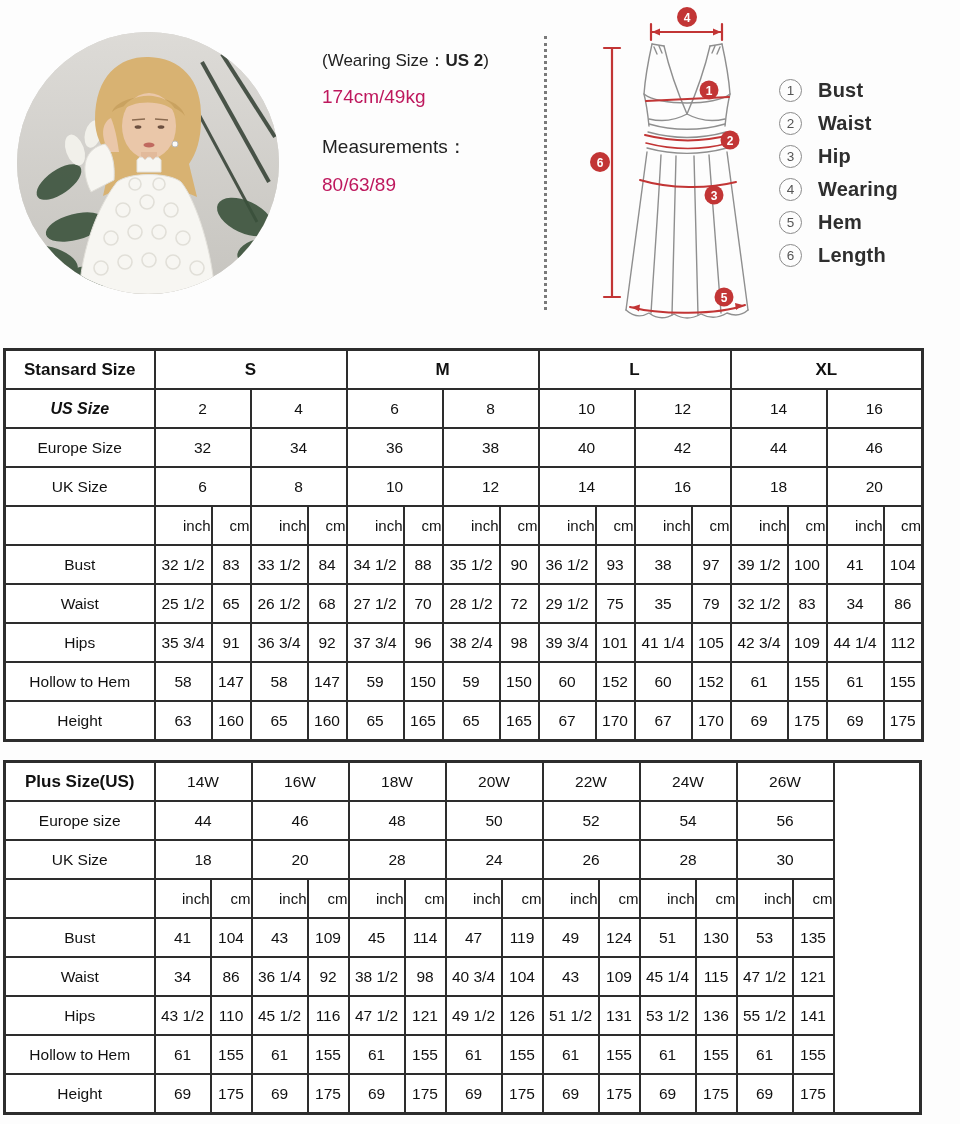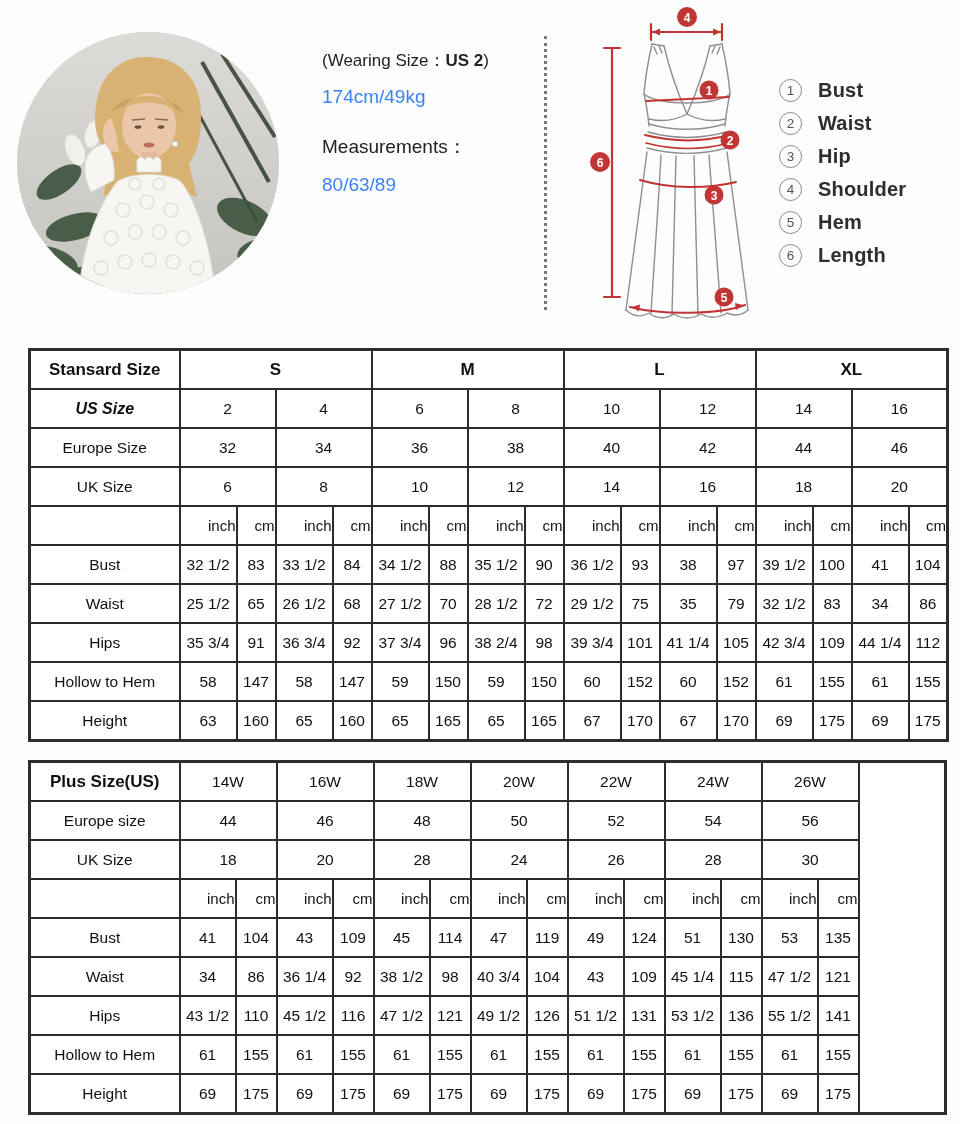--- a/index.html
+++ b/index.html
@@ -12,34 +12,34 @@
   .top{position:relative;height:347px;}
   .photo{
     position:absolute;left:17px;top:32px;width:262px;height:262px;
     border-radius:50%;overflow:hidden;background:#d4d2cd;
   }
   .info{position:absolute;left:322px;top:44px;width:215px;}
   .belle{font-family:"Liberation Serif",serif;font-size:43px;line-height:1.05;color:#141414;}
   .wearing{font-size:17px;margin-top:5px;color:#222;white-space:nowrap;}
   .wearing b{font-weight:bold;text-align:right;}
   .lbl{font-size:19px;margin-top:26px;color:#222;}
-  .val{font-size:19px;margin-top:14px;color:#3b82f6;}
+  .val{font-size:19px;margin-top:14px;color:#be185d;}
   .sep{position:absolute;left:544px;top:36px;height:274px;width:0;border-left:3px dotted #7a7a7a;}
   .dress-svg{position:absolute;left:548px;top:2px;}
   .legend{position:absolute;left:779px;top:74px;}
   .legend-item{display:flex;align-items:center;height:33px;}
   .lnum{
     width:21px;height:21px;border:1.5px solid #8b8b8b;border-radius:50%;
     color:#555;font-size:13.5px;display:flex;align-items:center;justify-content:center;
     flex:0 0 auto;background:transparent;
   }
   .llabel{margin-left:16px;font-size:20px;color:#2e2e2e;font-weight:600;letter-spacing:0.2px;}
   
   .size-table{
-    border-collapse:collapse;table-layout:fixed;margin-left:28px;background:#fff;
+    border-collapse:collapse;table-layout:fixed;margin-left:3px;background:#fff;
     border:3px solid #2d2d2d;
   }
   .size-table td,.size-table th{
     border:2px solid #2d2d2d;text-align:center;vertical-align:middle;
     height:37px;padding:0;font-size:15.5px;color:#111;font-weight:normal;
     overflow:hidden;white-space:nowrap;
   }
   .size-table .title{font-size:17px;font-weight:bold;}
   .size-table .grp{font-size:17px;font-weight:bold;}
   .size-table .b{font-weight:bold;font-size:16px;font-style:italic;}
@@ -202,21 +202,21 @@
     <div class="legend-item">
       <span class="lnum">2</span>
       <span class="llabel">Waist</span>
     </div>
     <div class="legend-item">
       <span class="lnum">3</span>
       <span class="llabel">Hip</span>
     </div>
     <div class="legend-item">
       <span class="lnum">4</span>
-      <span class="llabel">Shoulder</span>
+      <span class="llabel">Wearing</span>
     </div>
     <div class="legend-item">
       <span class="lnum">5</span>
       <span class="llabel">Hem</span>
     </div>
     <div class="legend-item">
       <span class="lnum">6</span>
       <span class="llabel">Length</span>
     </div>
   </div>

